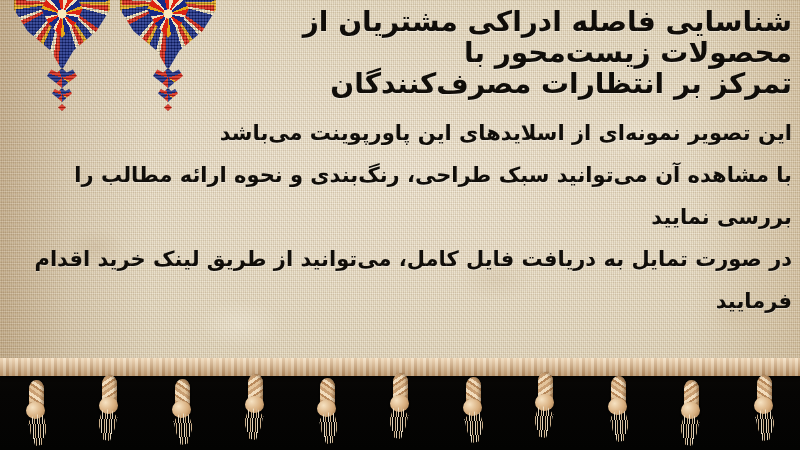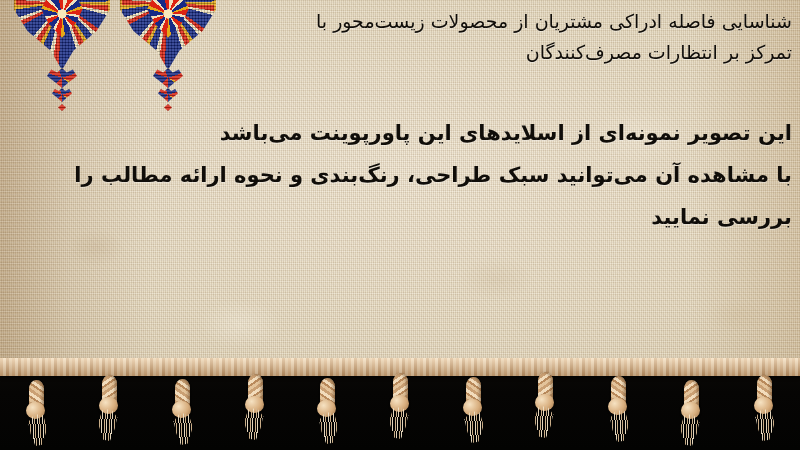--- a/index.html
+++ b/index.html
@@ -54,21 +54,21 @@
       radial-gradient(70px 40px at 80% 30%, rgba(255,250,240,.42), rgba(0,0,0,0) 70%),
       radial-gradient(46px 28px at 47% 88%, rgba(182,156,116,.30), rgba(0,0,0,0) 72%),
       radial-gradient(38px 22px at 92% 70%, rgba(190,162,120,.26), rgba(0,0,0,0) 72%);
   }
 
   
   .textlayer{position:absolute;inset:0;}
   .title{
     position:absolute;top:6px;right:8px;left:238px;
     text-align:right;direction:rtl;
-    font-size:19px;line-height:31px;font-weight:400;
+    font-size:28px;line-height:31px;font-weight:700;
     color:#100d09;letter-spacing:.1px;
     text-shadow:0 1px 0 rgba(255,255,255,.35);
   }
   .title .l2{display:block;padding-left:18px;}
   .body{
     position:absolute;top:112px;right:8px;left:4px;
     text-align:right;direction:rtl;
   }
   .body .bl{
     display:block;color:#100d09;font-weight:700;
@@ -207,20 +207,21 @@
   </div>
 
   <div class="textlayer">
     <div class="title">
       <span class="l1">شناسایی فاصله ادراکی مشتریان از محصولات زیست‌محور با</span>
       <span class="l2">تمرکز بر انتظارات مصرف‌کنندگان</span>
     </div>
     <div class="body">
       <span class="bl l1">این تصویر نمونه‌ای از اسلایدهای این پاورپوینت می‌باشد</span>
       <span class="bl l2">با مشاهده آن می‌توانید سبک طراحی، رنگ‌بندی و نحوه ارائه مطالب را بررسی نمایید</span>
+      <span class="bl l3">در صورت تمایل به دریافت فایل کامل، می‌توانید از طریق لینک خرید اقدام فرمایید</span>
     </div>
   </div>
 
   <div class="blackband"></div>
   <div class="fringe-rope"></div>
   <div class="tassels" id="tassels">
       <div class="tassel" style="left: 23.3636px; bottom: 4px;">
         <div class="knot"></div>
         <div class="bead"></div>
         <div class="brush"></div>

